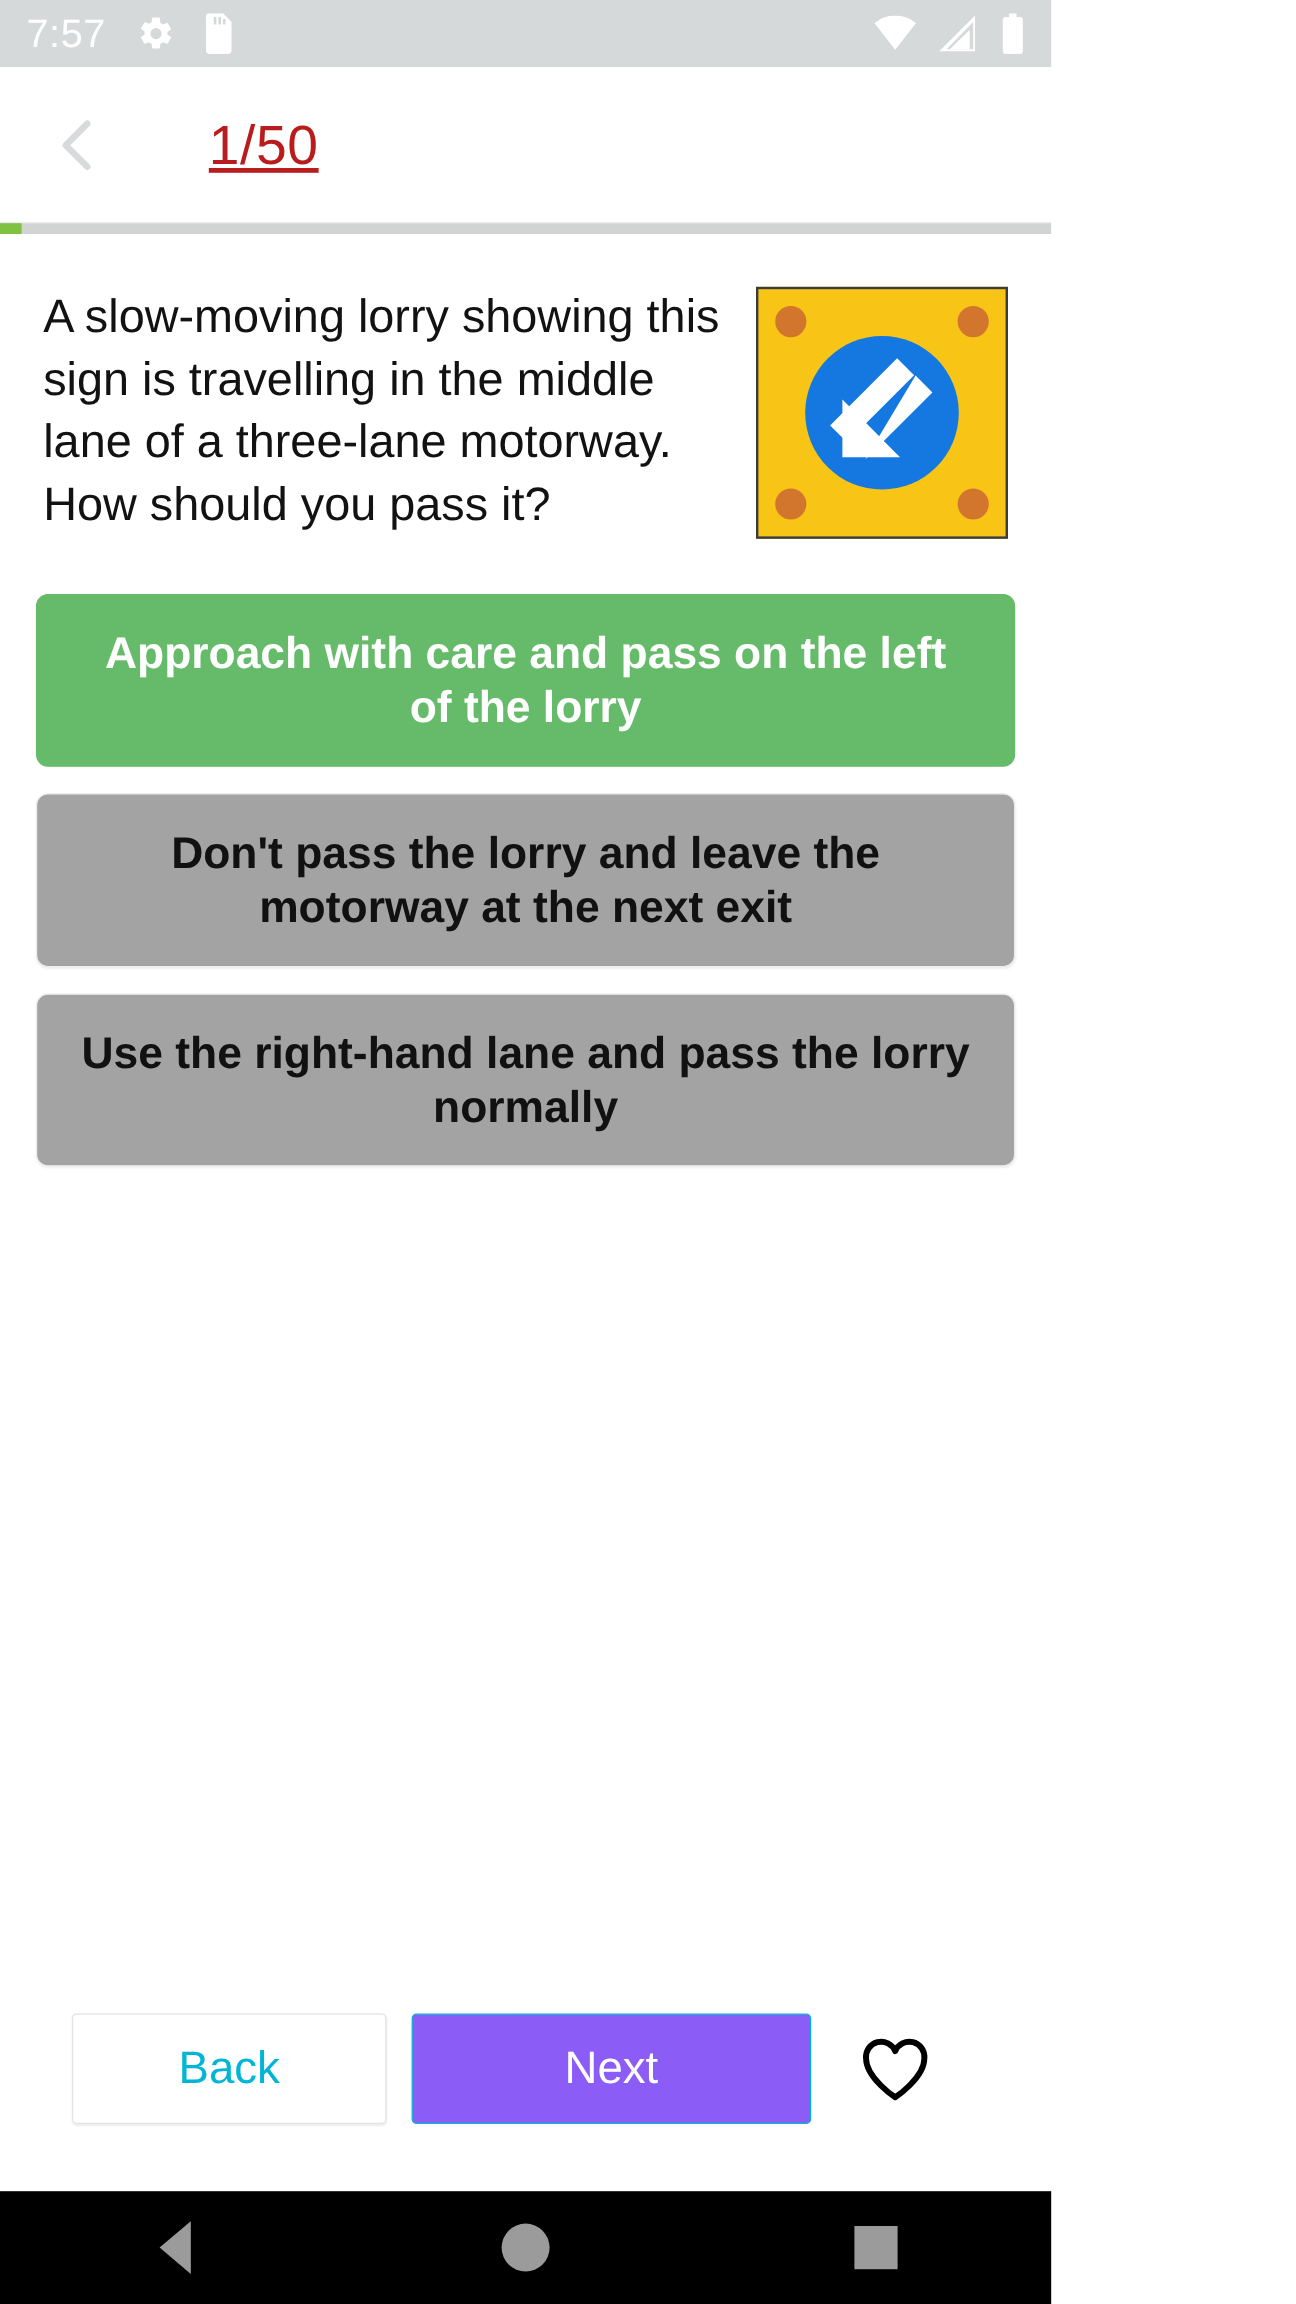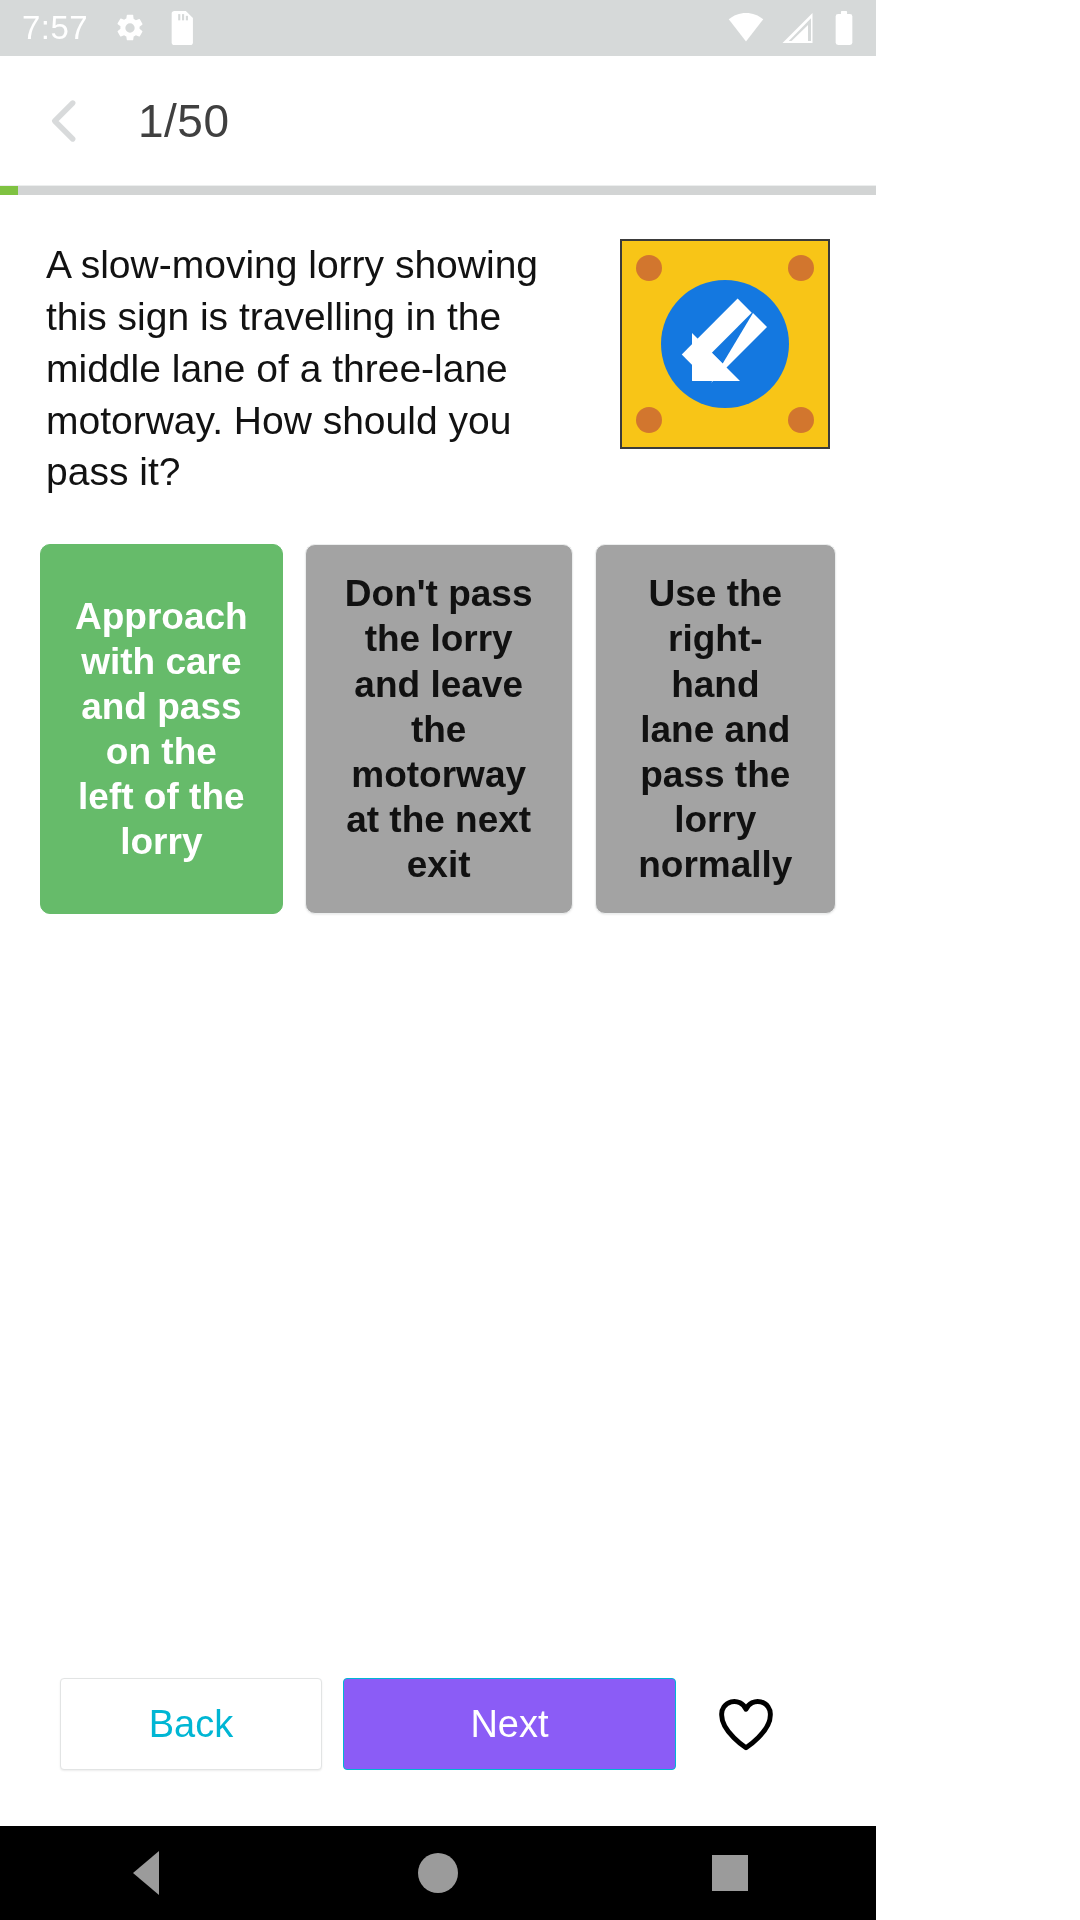--- a/index.html
+++ b/index.html
@@ -24,30 +24,30 @@
   .icon-svg { display:block; }
 
   
   .appbar {
     height:130px; flex:0 0 130px; background:#ffffff;
     display:flex; align-items:center; padding:0 34px;
     border-bottom:1px solid #eceeee;
   }
   .back-chevron { width:64px; height:64px; display:flex; align-items:center; justify-content:center; cursor:pointer; }
   .appbar-title {
-    font-size:46px; color:#404040; margin-left:40px;
-    font-family:"Liberation Sans", sans-serif; letter-spacing:.5px;
+    font-size:46px; color:#b91c1c; margin-left:76px;
+    font-family:"Liberation Sans", sans-serif; letter-spacing:.5px;text-decoration:underline;
   }
 
   
   .progress-track { height:9px; background:#d2d4d4; width:100%; flex:0 0 9px; position:relative; }
   .progress-fill { position:absolute; left:0; top:0; bottom:0; background:#7fc241; }
 
   
-  .content { flex:1 1 auto; position:relative; padding:0 38px; display:flex; flex-direction:column; }
+  .content { flex:1 1 auto; position:relative; padding:0 28px; display:flex; flex-direction:column; }
 
   .question-row { display:flex; align-items:flex-start; padding:44px 8px 0 8px; gap:22px; }
   .question-text {
     flex:1 1 auto; font-size:39px; line-height:1.33; color:#121212;
     font-family:"Liberation Sans", sans-serif; padding-right:6px;
   }
 
   
   .sign-wrap { flex:0 0 210px; }
   .road-sign {
@@ -59,21 +59,21 @@
   .bolt.tr { right:14px; top:14px; }
   .bolt.bl { left:14px; bottom:14px; }
   .bolt.br { right:14px; bottom:14px; }
   .sign-circle {
     position:absolute; left:50%; top:50%; transform:translate(-50%,-50%);
     width:128px; height:128px; border-radius:50%; background:#1478E0;
   }
   .sign-arrow { position:absolute; left:0; top:0; }
 
   
-  .answers { margin-top:46px; display:flex; flex-direction:row; gap:22px; padding:0 2px; }
+  .answers { margin-top:46px; display:flex; flex-direction:column; gap:22px; padding:0 2px; }
   .answer {
     border-radius:10px; padding:26px 34px; text-align:center;
     font-size:37px; font-weight:bold; line-height:1.22;
     font-family:"Liberation Sans", sans-serif;
     min-height:112px; display:flex; align-items:center; justify-content:center;
     cursor:pointer;
   }
   .answer.correct { background:#66BB6A; color:#ffffff; border:1px solid #66BB6A; }
   .answer.wrong   { background:#EF5350; color:#ffffff; border:1px solid #EF5350; }
   .answer.neutral { background:#a3a3a3; color:#111111; border:1px solid #eceeee;

